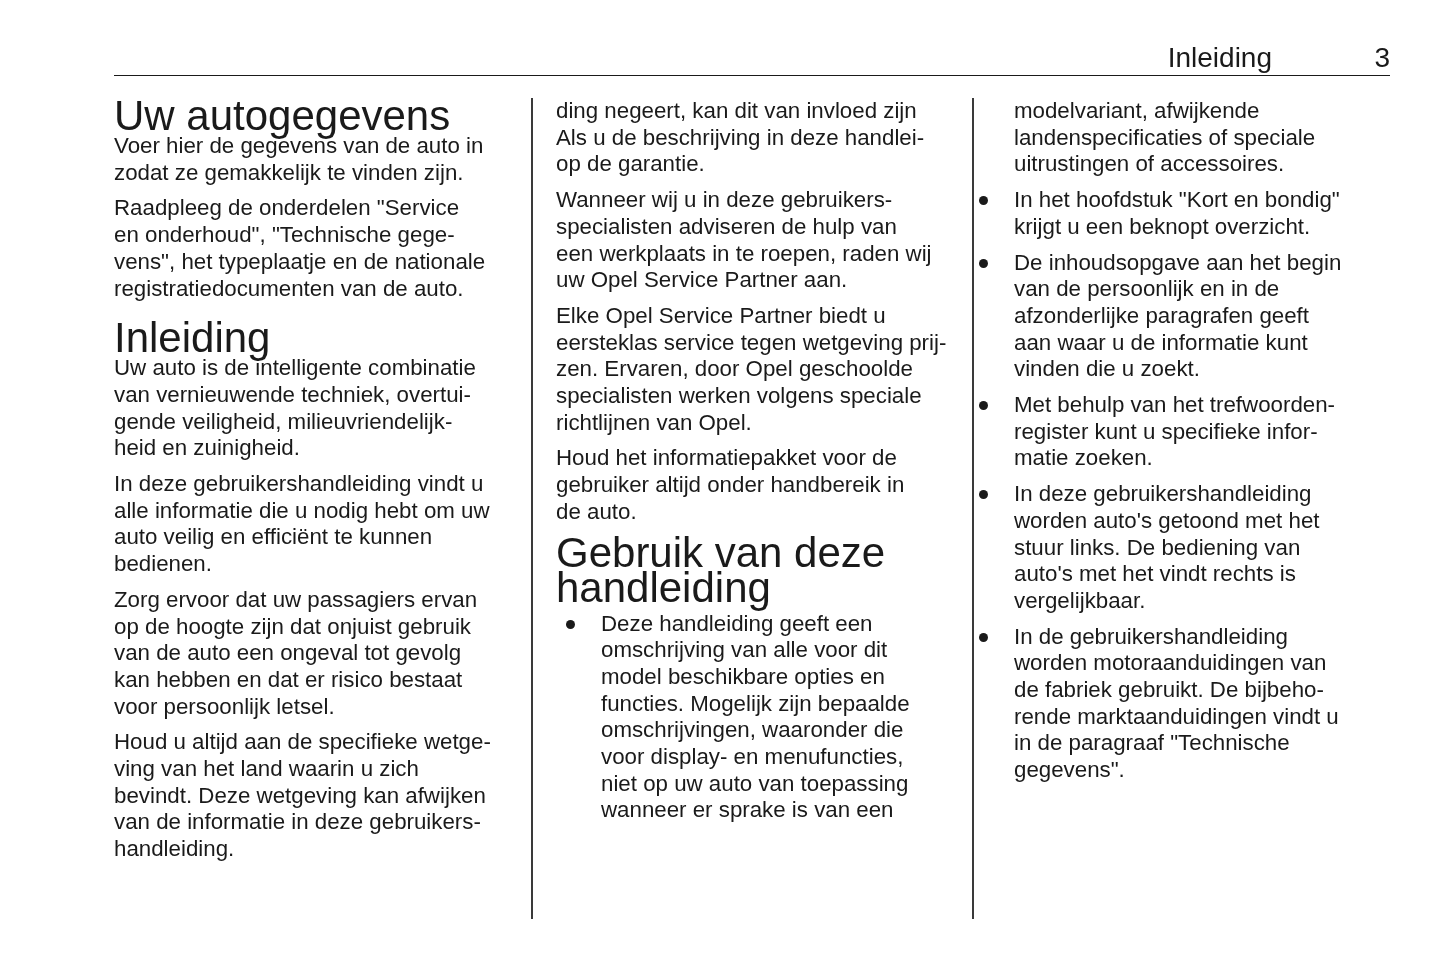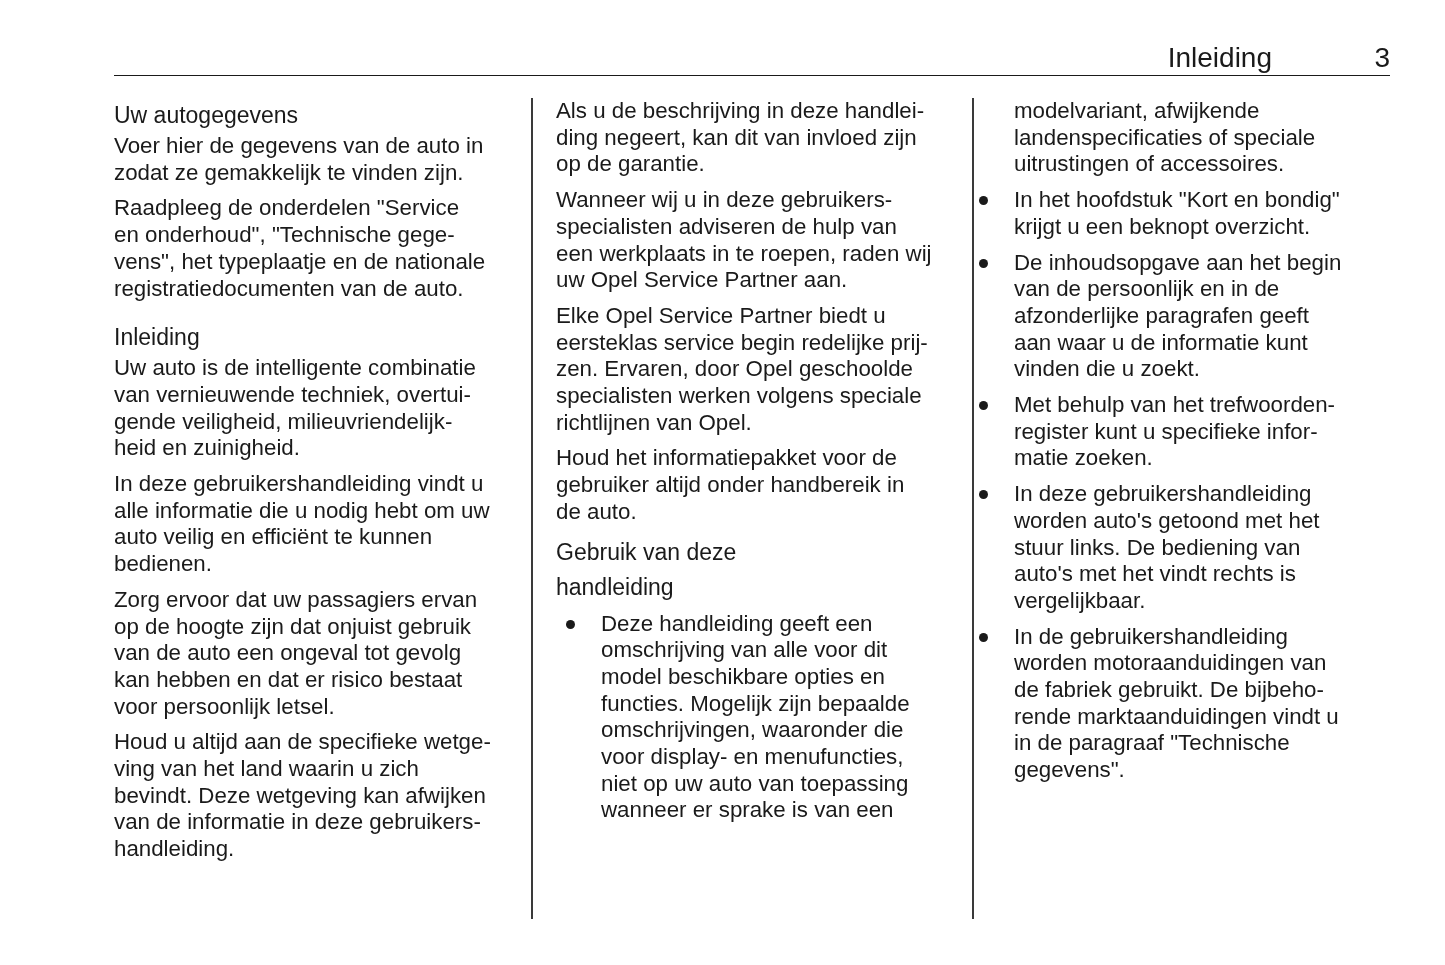--- a/index.html
+++ b/index.html
@@ -49,21 +49,21 @@
       top: 98px;
       font-size: 22.3px;
       line-height: 26.7px;
     }
     .col1 { left: 114px; width: 400px; }
     .col2 { left: 556px; width: 400px; }
     .col3 { left: 972px; width: 395px; }
 
     h2 {
       font-weight: normal;
-      font-size: 23px;
+      font-size: 42px;
       line-height: 35px;
       margin: 0;
     }
     p {
       margin: 0 0 9px 0;
     }
     .gap-h {
       margin-top: 18px;
     }
     ul.bullets {
@@ -141,33 +141,33 @@
     <span>Houd u altijd aan de specifieke wetge-</span>
     <span>ving van het land waarin u zich</span>
     <span>bevindt. Deze wetgeving kan afwijken</span>
     <span>van de informatie in deze gebruikers-</span>
     <span>handleiding.</span>
   </p>
 </div>
 
 <div class="col col2">
   <p class="nowrap-lines">
+    <span>ding negeert, kan dit van invloed zijn</span>
     <span>Als u de beschrijving in deze handlei-</span>
-    <span>ding negeert, kan dit van invloed zijn</span>
     <span>op de garantie.</span>
   </p>
   <p class="nowrap-lines">
     <span>Wanneer wij u in deze gebruikers-</span>
     <span>specialisten adviseren de hulp van</span>
     <span>een werkplaats in te roepen, raden wij</span>
     <span>uw Opel Service Partner aan.</span>
   </p>
   <p class="nowrap-lines">
     <span>Elke Opel Service Partner biedt u</span>
-    <span>eersteklas service begin redelijke prij-</span>
+    <span>eersteklas service tegen wetgeving prij-</span>
     <span>zen. Ervaren, door Opel geschoolde</span>
     <span>specialisten werken volgens speciale</span>
     <span>richtlijnen van Opel.</span>
   </p>
   <p class="nowrap-lines">
     <span>Houd het informatiepakket voor de</span>
     <span>gebruiker altijd onder handbereik in</span>
     <span>de auto.</span>
   </p>
 

